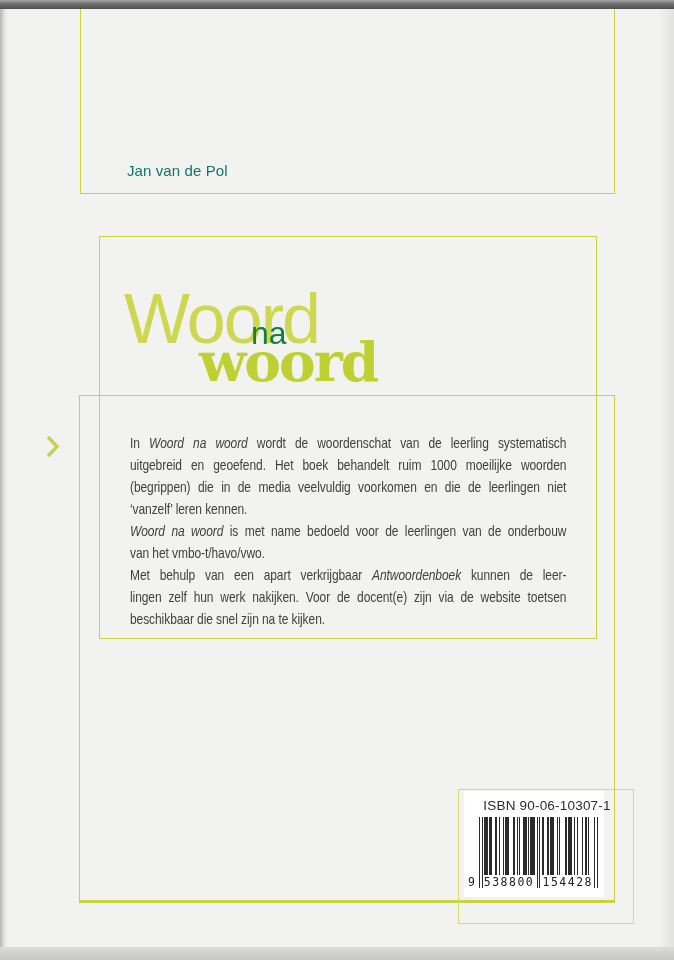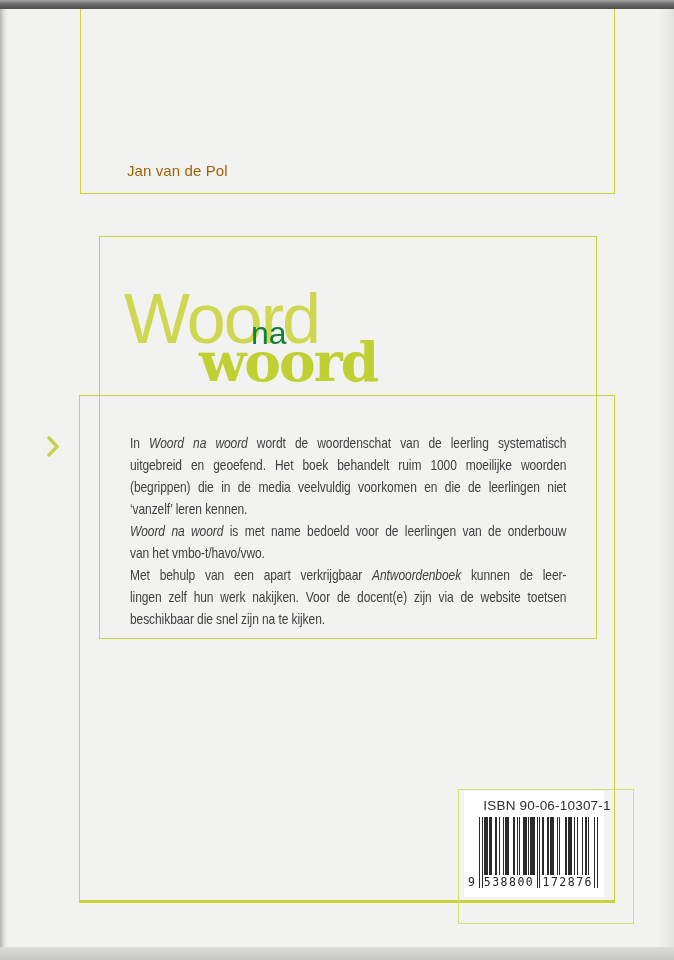--- a/index.html
+++ b/index.html
@@ -27,21 +27,21 @@
     background:linear-gradient(#dcdcda,#c6c6c4);z-index:8;}
 
   
   .rect{position:absolute;border:1.5px solid var(--accent);z-index:2;}
   .rect-top{left:80px;top:-3px;width:533px;height:195px;}
   .rect-title{left:99px;top:236px;width:496px;height:401px;}
   .rect-outer{left:79px;top:395px;width:534px;height:504px;border-bottom-width:3px;}
   .rect-barcode{left:458px;top:789px;width:174px;height:133px;
     border:1px solid var(--accent-light);z-index:3;}
 
-  .author{position:absolute;left:127px;top:162px;font-size:15px;color:#a16207;
+  .author{position:absolute;left:127px;top:162px;font-size:15px;color:#0f766e;
     letter-spacing:.1px;z-index:4;}
 
   .title-w1{position:absolute;left:124px;top:284px;font-size:70px;line-height:1;
     font-weight:400;color:var(--title-light);letter-spacing:-2px;z-index:4;}
   .title-w2{position:absolute;left:251px;top:317px;font-size:32px;line-height:1;
     color:#15803d;z-index:6;}
   .title-w3{position:absolute;left:199px;top:334px;font-size:55px;line-height:1;
     font-family:"DejaVu Serif",serif;font-weight:bold;color:var(--title-bold);
     letter-spacing:-2px;z-index:5;}
 
@@ -153,17 +153,17 @@
         <div class="bar" style="left: 16.25px; width: 1.25px; height: 61px;"></div>
         <div class="bar" style="left: 11.25px; width: 1.25px; height: 61px;"></div>
         <div class="bar" style="left: 10px; width: 1.25px; height: 61px;"></div>
         <div class="bar" style="left: 7.5px; width: 1.25px; height: 61px;"></div>
         <div class="bar" style="left: 6.25px; width: 1.25px; height: 61px;"></div>
         <div class="bar" style="left: 5px; width: 1.25px; height: 61px;"></div>
         <div class="bar" style="left: 2.5px; width: 1.25px; height: 71px;"></div>
         <div class="bar" style="left: 0px; width: 1.25px; height: 71px;"></div>
       <div class="digit-first">9</div>
       <div class="digit-box" style="left:3.75px;width:52.5px;">538800</div>
-      <div class="digit-box" style="left:62.5px;width:52.5px;">172876</div>
+      <div class="digit-box" style="left:62.5px;width:52.5px;">154428</div>
     </div>
   </div>
 
 </div>
 
 </body></html>

